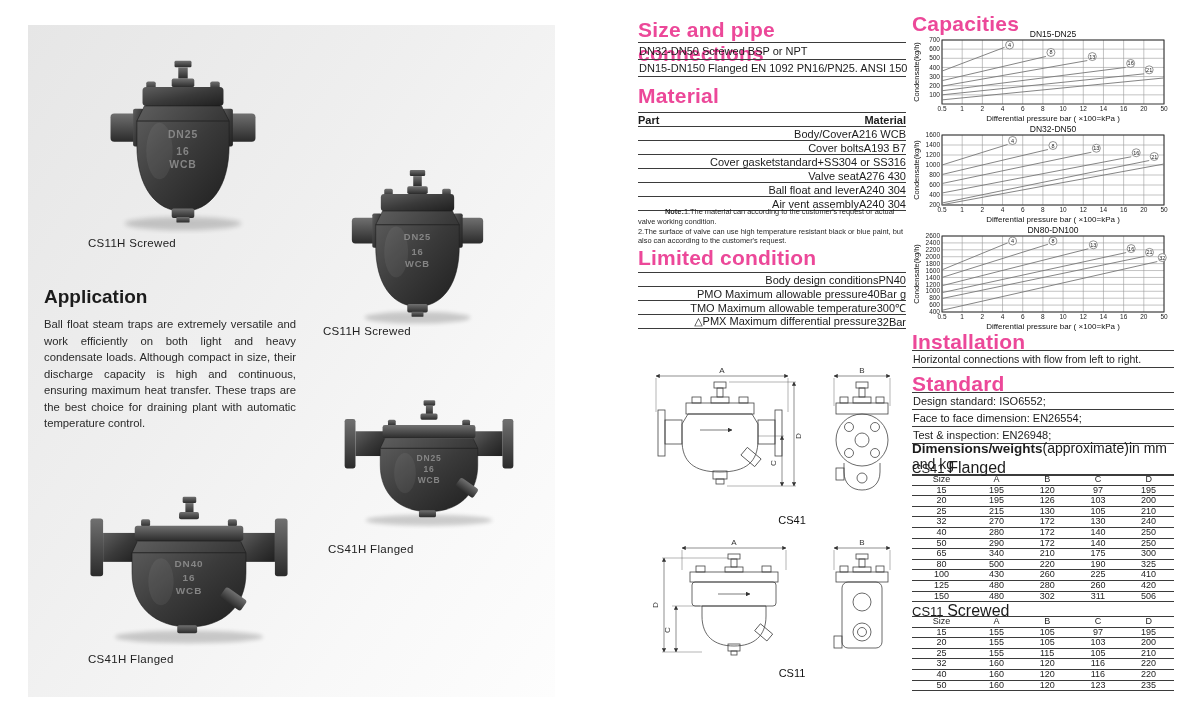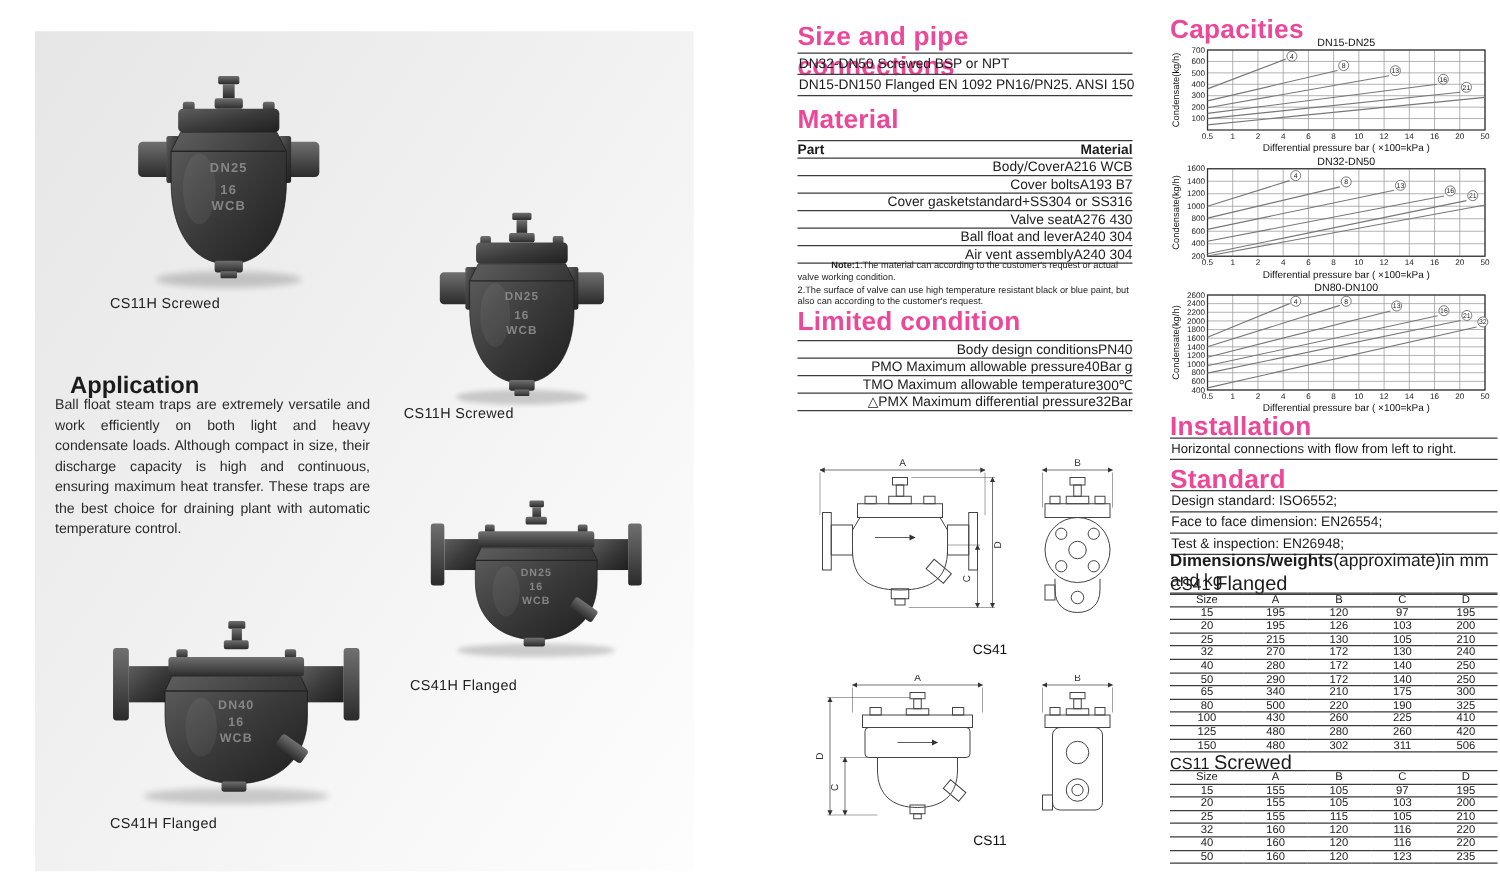--- a/index.html
+++ b/index.html
@@ -5,21 +5,21 @@
   html,body{margin:0;padding:0;}
   body{width:1200px;height:707px;position:relative;background:#fff;color:#1c1c1c;
        font-family:"Liberation Sans",sans-serif;overflow:hidden;}
   .abs{position:absolute;}
 
   
   #left-panel{left:28px;top:25px;width:527px;height:672px;
     background:linear-gradient(125deg,#e6e6e6 0%,#efefef 40%,#f8f8f8 75%,#fdfdfd 100%);}
   .photo-caption{font-size:11.5px;color:#222;letter-spacing:.3px;}
   .cast{fill:#8d8d8d;font-weight:bold;text-anchor:middle;font-size:11px;letter-spacing:1px;opacity:.9;}
-  .app-title{font-size:19px;font-weight:bold;color:#1b1b1b;margin:12px;}
+  .app-title{font-size:19px;font-weight:bold;color:#1b1b1b;margin:0;}
   .app-body{font-size:11.3px;line-height:16.5px;text-align:justify;color:#2a2a2a;}
 
   
   h2.sec{font-size:21px;font-weight:bold;margin:0;color:#ec4899;letter-spacing:.2px;}
   .srow-list{border-top:1px solid #3b3b3b;}
   .srow{font-size:11px;padding:2px 1px 2px 1px;border-bottom:1px solid #3b3b3b;white-space:nowrap;}
   .kv-list{border-top:1px solid #3b3b3b;}
   .kv{display:flex;justify-content:flex-end;align-items:center;height:13px;
       font-size:11px;border-bottom:1px solid #3b3b3b;white-space:nowrap;}
   .kv .val{text-align:right;}
@@ -289,21 +289,21 @@
     <rect x="198" y="32" width="52" height="10"></rect>
     <rect x="204" y="42" width="40" height="66" rx="6"></rect>
     <circle cx="224" cy="62" r="9"></circle>
       <circle cx="224" cy="92" r="9"></circle>
       <circle cx="224" cy="92" r="4.5"></circle>
     <rect x="196" y="96" width="8" height="12"></rect>
   </svg>
   <div class="abs draw-caption" style="left:20px;top:667px;width:268px">CS11</div>
 </div>
 
-<div class="abs" style="left:936px;top:0;width:262px;height:707px">
+<div class="abs" style="left:912px;top:0;width:262px;height:707px">
 
   <h2 class="sec abs" style="left:0;top:12px">Capacities</h2>
 
   <div class="abs" style="left:0;top:29px"><svg width="258" height="94">
         <text x="141" y="8" text-anchor="middle" font-size="8.5" fill="#111">DN15-DN25</text>
         <text x="7" y="43" transform="rotate(-90 7 43)" text-anchor="middle" font-size="7.5" fill="#111">Condensate(kg/h)</text>
         <line x1="30" y1="11" x2="30" y2="75" stroke="#9a9a9a" stroke-width="0.6"></line>
         <text x="30" y="82" font-size="6.5" fill="#222" text-anchor="middle">0.5</text>
         <line x1="50.18181818181819" y1="11" x2="50.18181818181819" y2="75" stroke="#9a9a9a" stroke-width="0.6"></line>
         <text x="50.18181818181819" y="82" font-size="6.5" fill="#222" text-anchor="middle">1</text>

